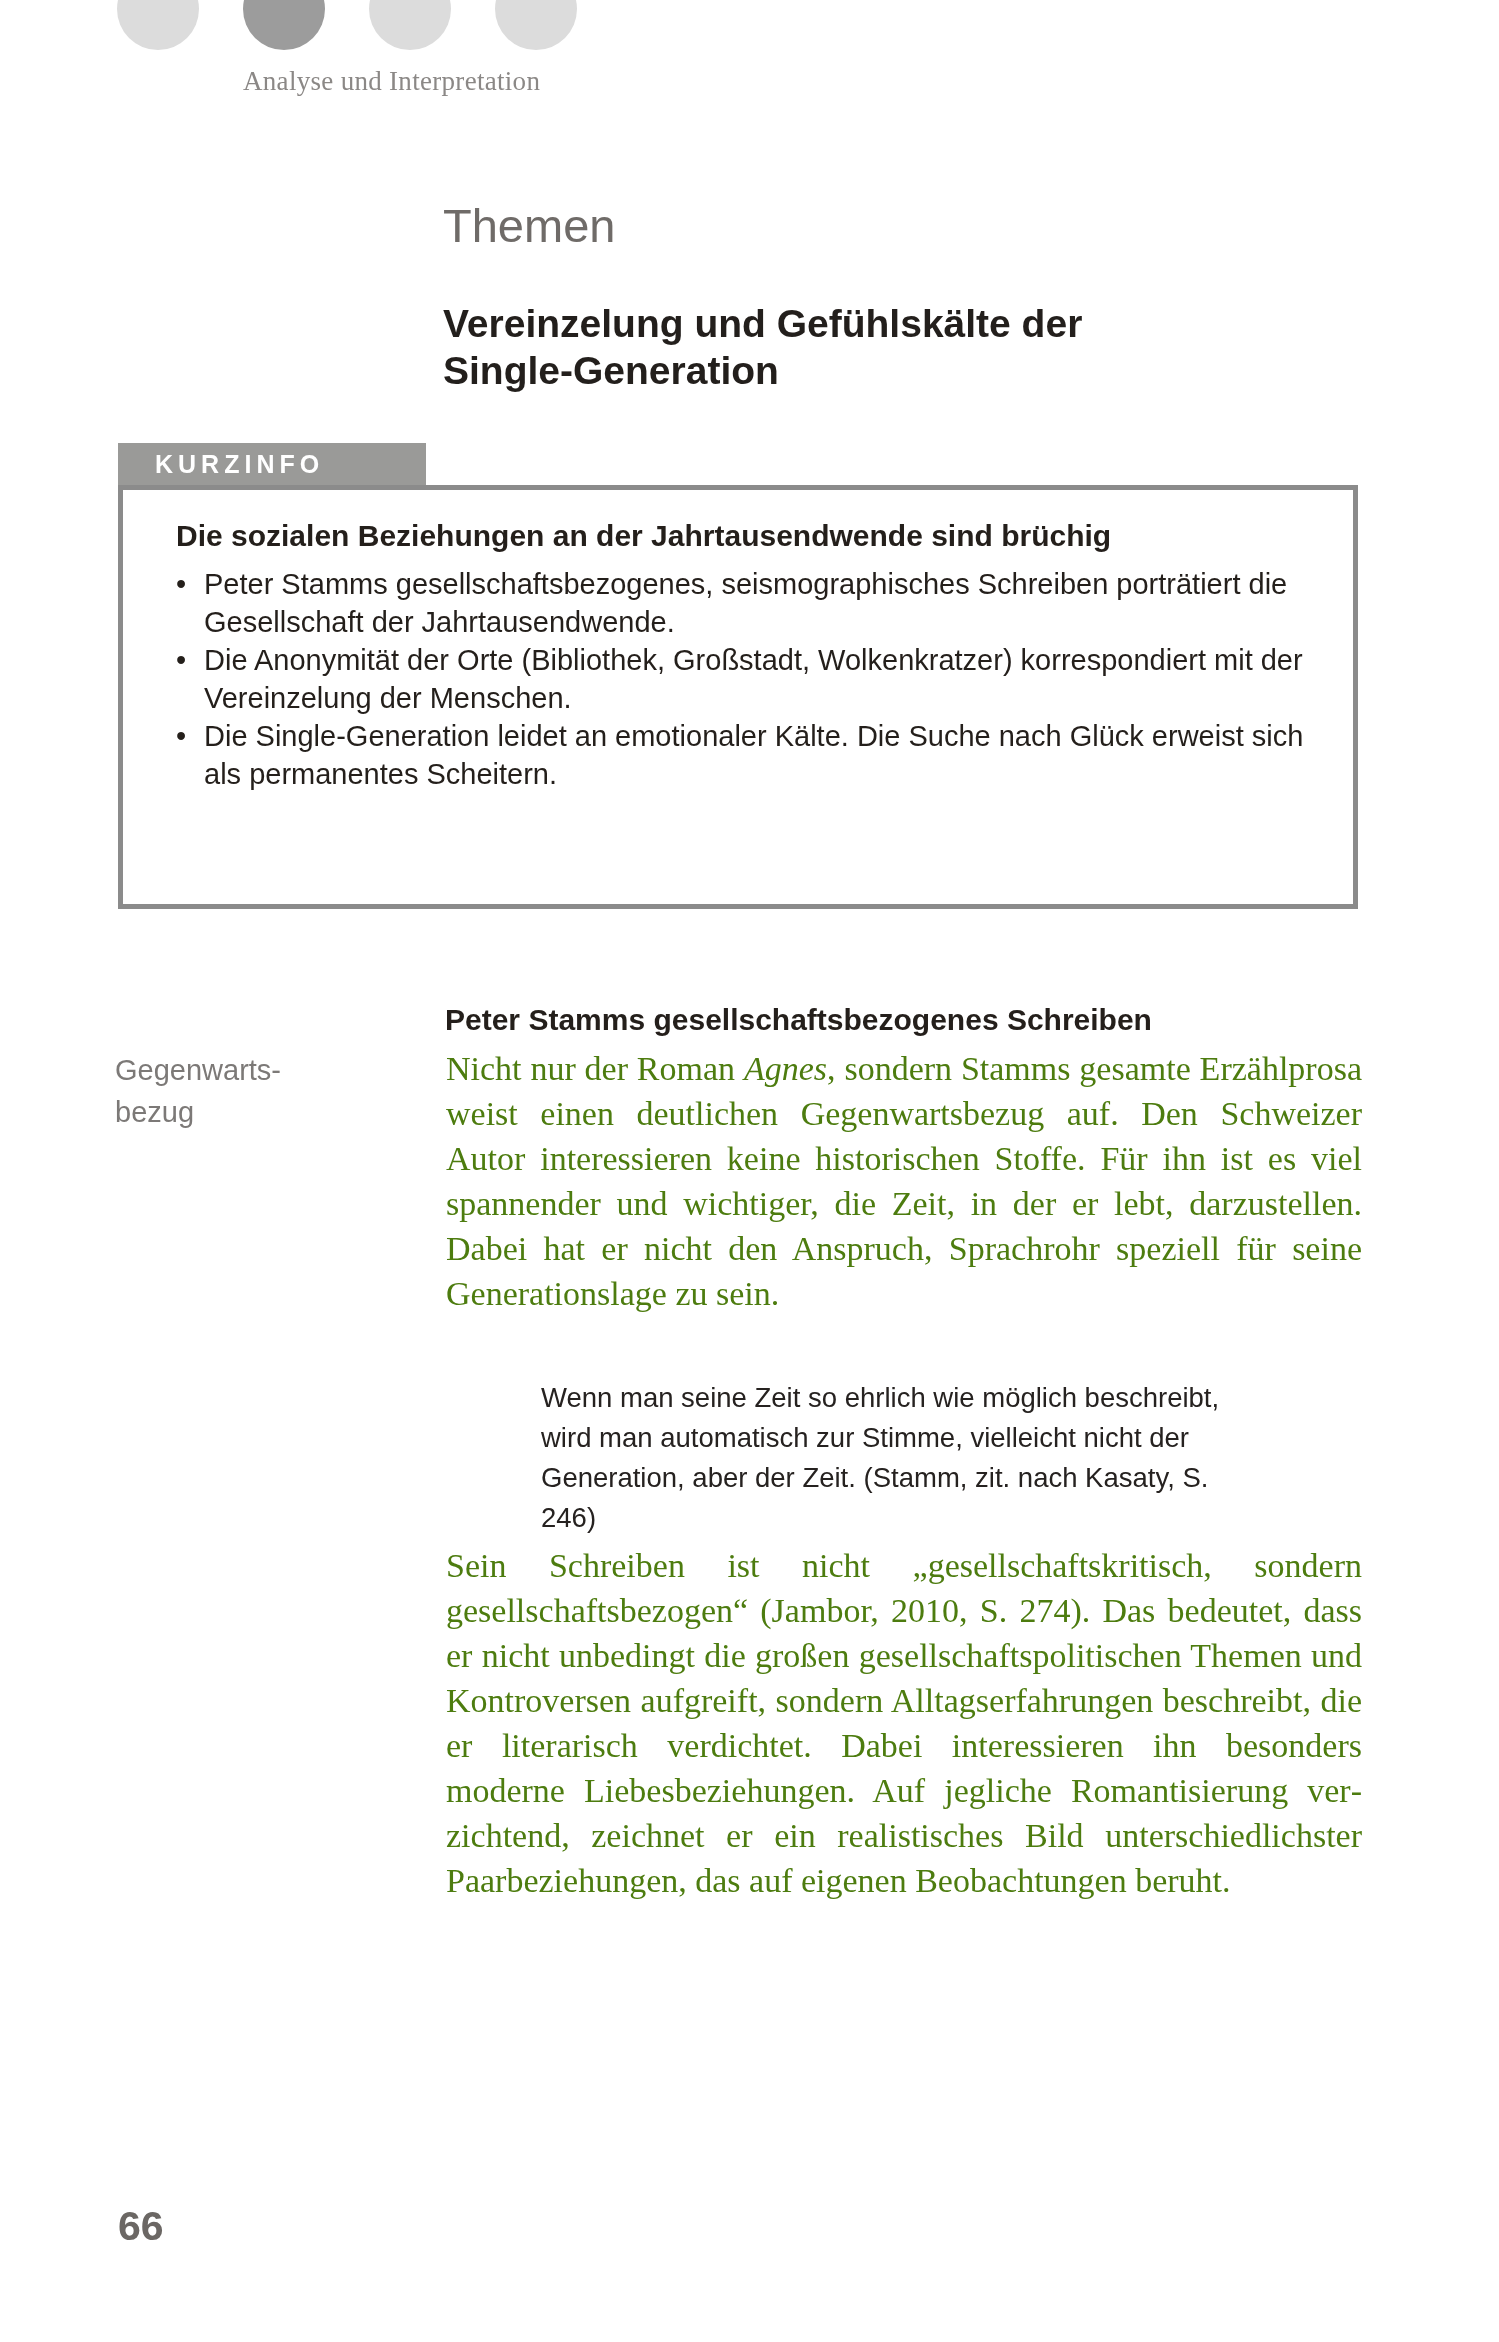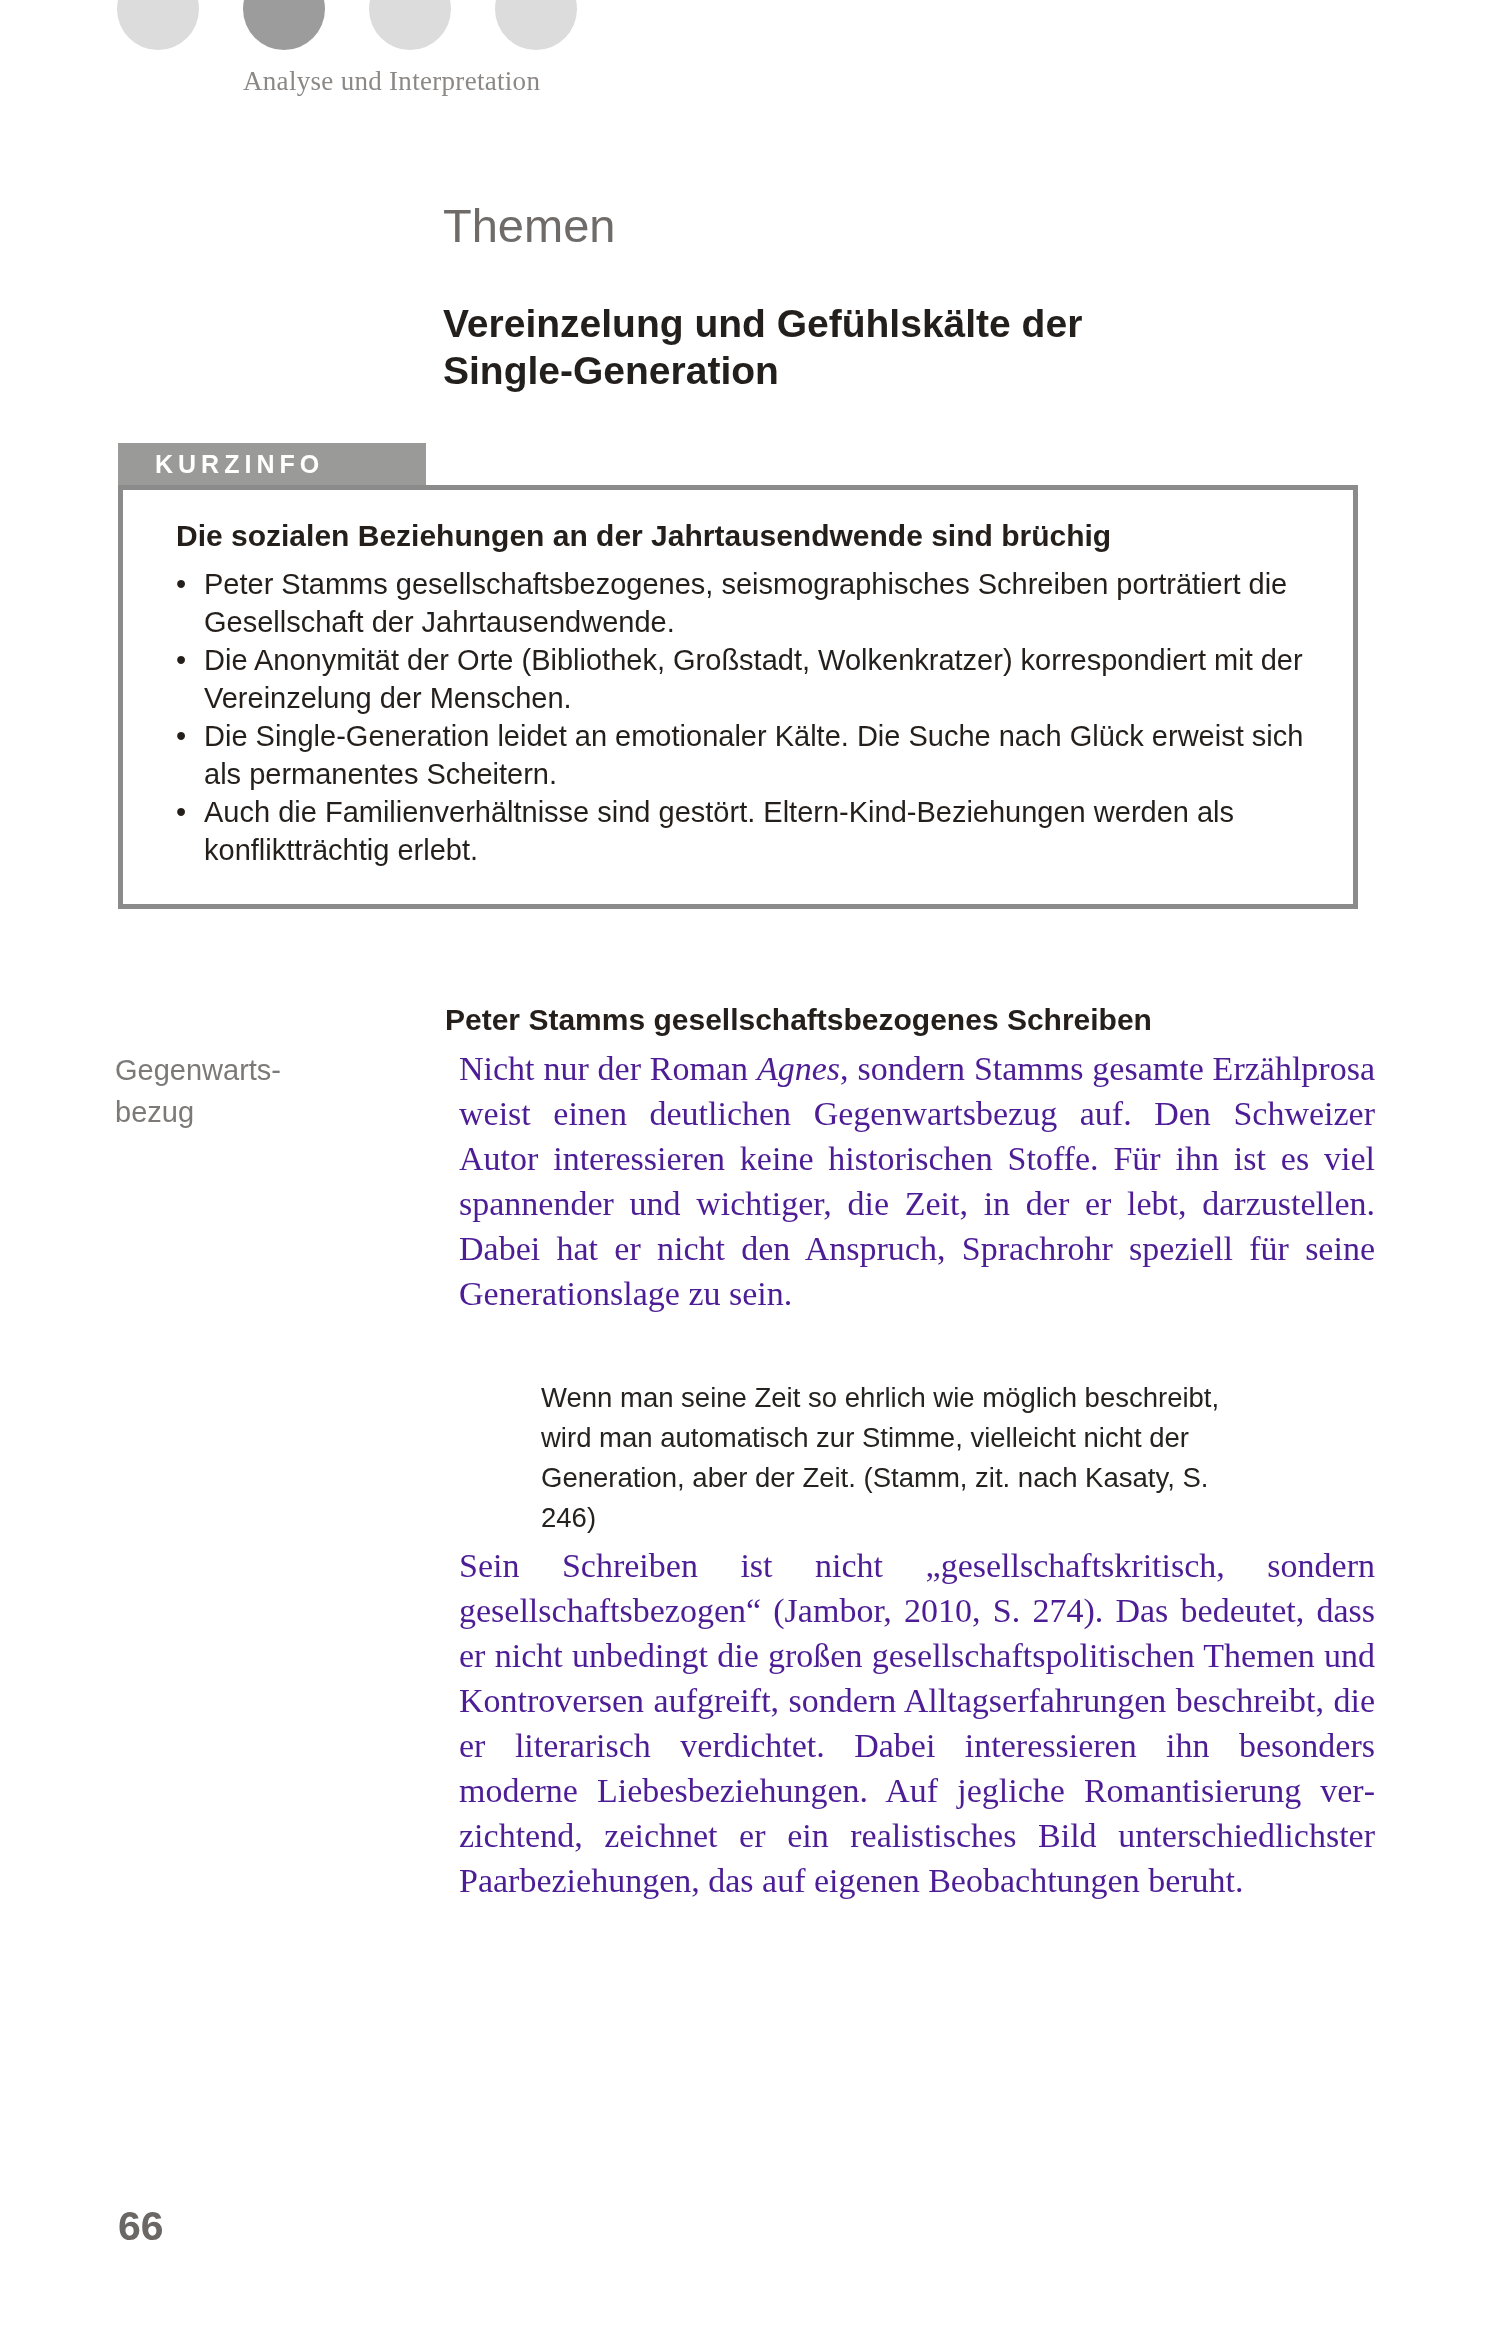--- a/index.html
+++ b/index.html
@@ -68,23 +68,23 @@
     width:915px;
     font-size:30px;font-weight:700;color:#241f1b;
   }
   .mnote{
     position:absolute;left:115px;
     font-size:29px;line-height:42px;color:#7c7977;
   }
   .mnote.m1{top:1049px;}
   .mnote.m2{top:1545px;}
   .body-par{
-    position:absolute;left:459px;width:916px;
+    position:absolute;left:446px;width:916px;
     font-family:"Liberation Serif", serif;
-    font-size:34px;line-height:45px;color:#4c1d95;
+    font-size:34px;line-height:45px;color:#4d7c0f;
     text-align:justify;
     margin:0;
     hyphens:manual;
   }
   .body-par .it{font-style:italic;}
   .p1{top:1046px;}
   .p2{top:1543px;}
   .quote{
     position:absolute;left:541px;top:1378px;
     width:730px;
@@ -117,21 +117,20 @@
   <div class="ki-tab">
     <span>KURZINFO</span>
   </div>
 
   <div class="ki-box">
     <div class="ki-heading">Die sozialen Beziehungen an der Jahrtausendwende sind brüchig</div>
     <div class="ki-list" style="margin-left:28px;">
       <div class="ki-item">Peter Stamms gesellschaftsbezogenes, seismographisches Schreiben porträtiert die Gesellschaft der Jahrtausendwende.</div>
       <div class="ki-item">Die Anonymität der Orte (Bibliothek, Großstadt, Wolkenkratzer) korrespon­diert mit der Vereinzelung der Menschen.</div>
       <div class="ki-item">Die Single-Generation leidet an emotionaler Kälte. Die Suche nach Glück erweist sich als permanentes Scheitern.</div>
-      <div class="ki-item">Auch die Familienverhältnisse sind gestört. Eltern-Kind-Beziehungen werden als konfliktträchtig erlebt.</div>
     </div>
   </div>
 
   <div class="sec-head">Peter Stamms gesellschaftsbezogenes Schreiben</div>
 
   <div class="mnote m1">
     <div>Gegenwarts-</div>
     <div>bezug</div>
   </div>
 

